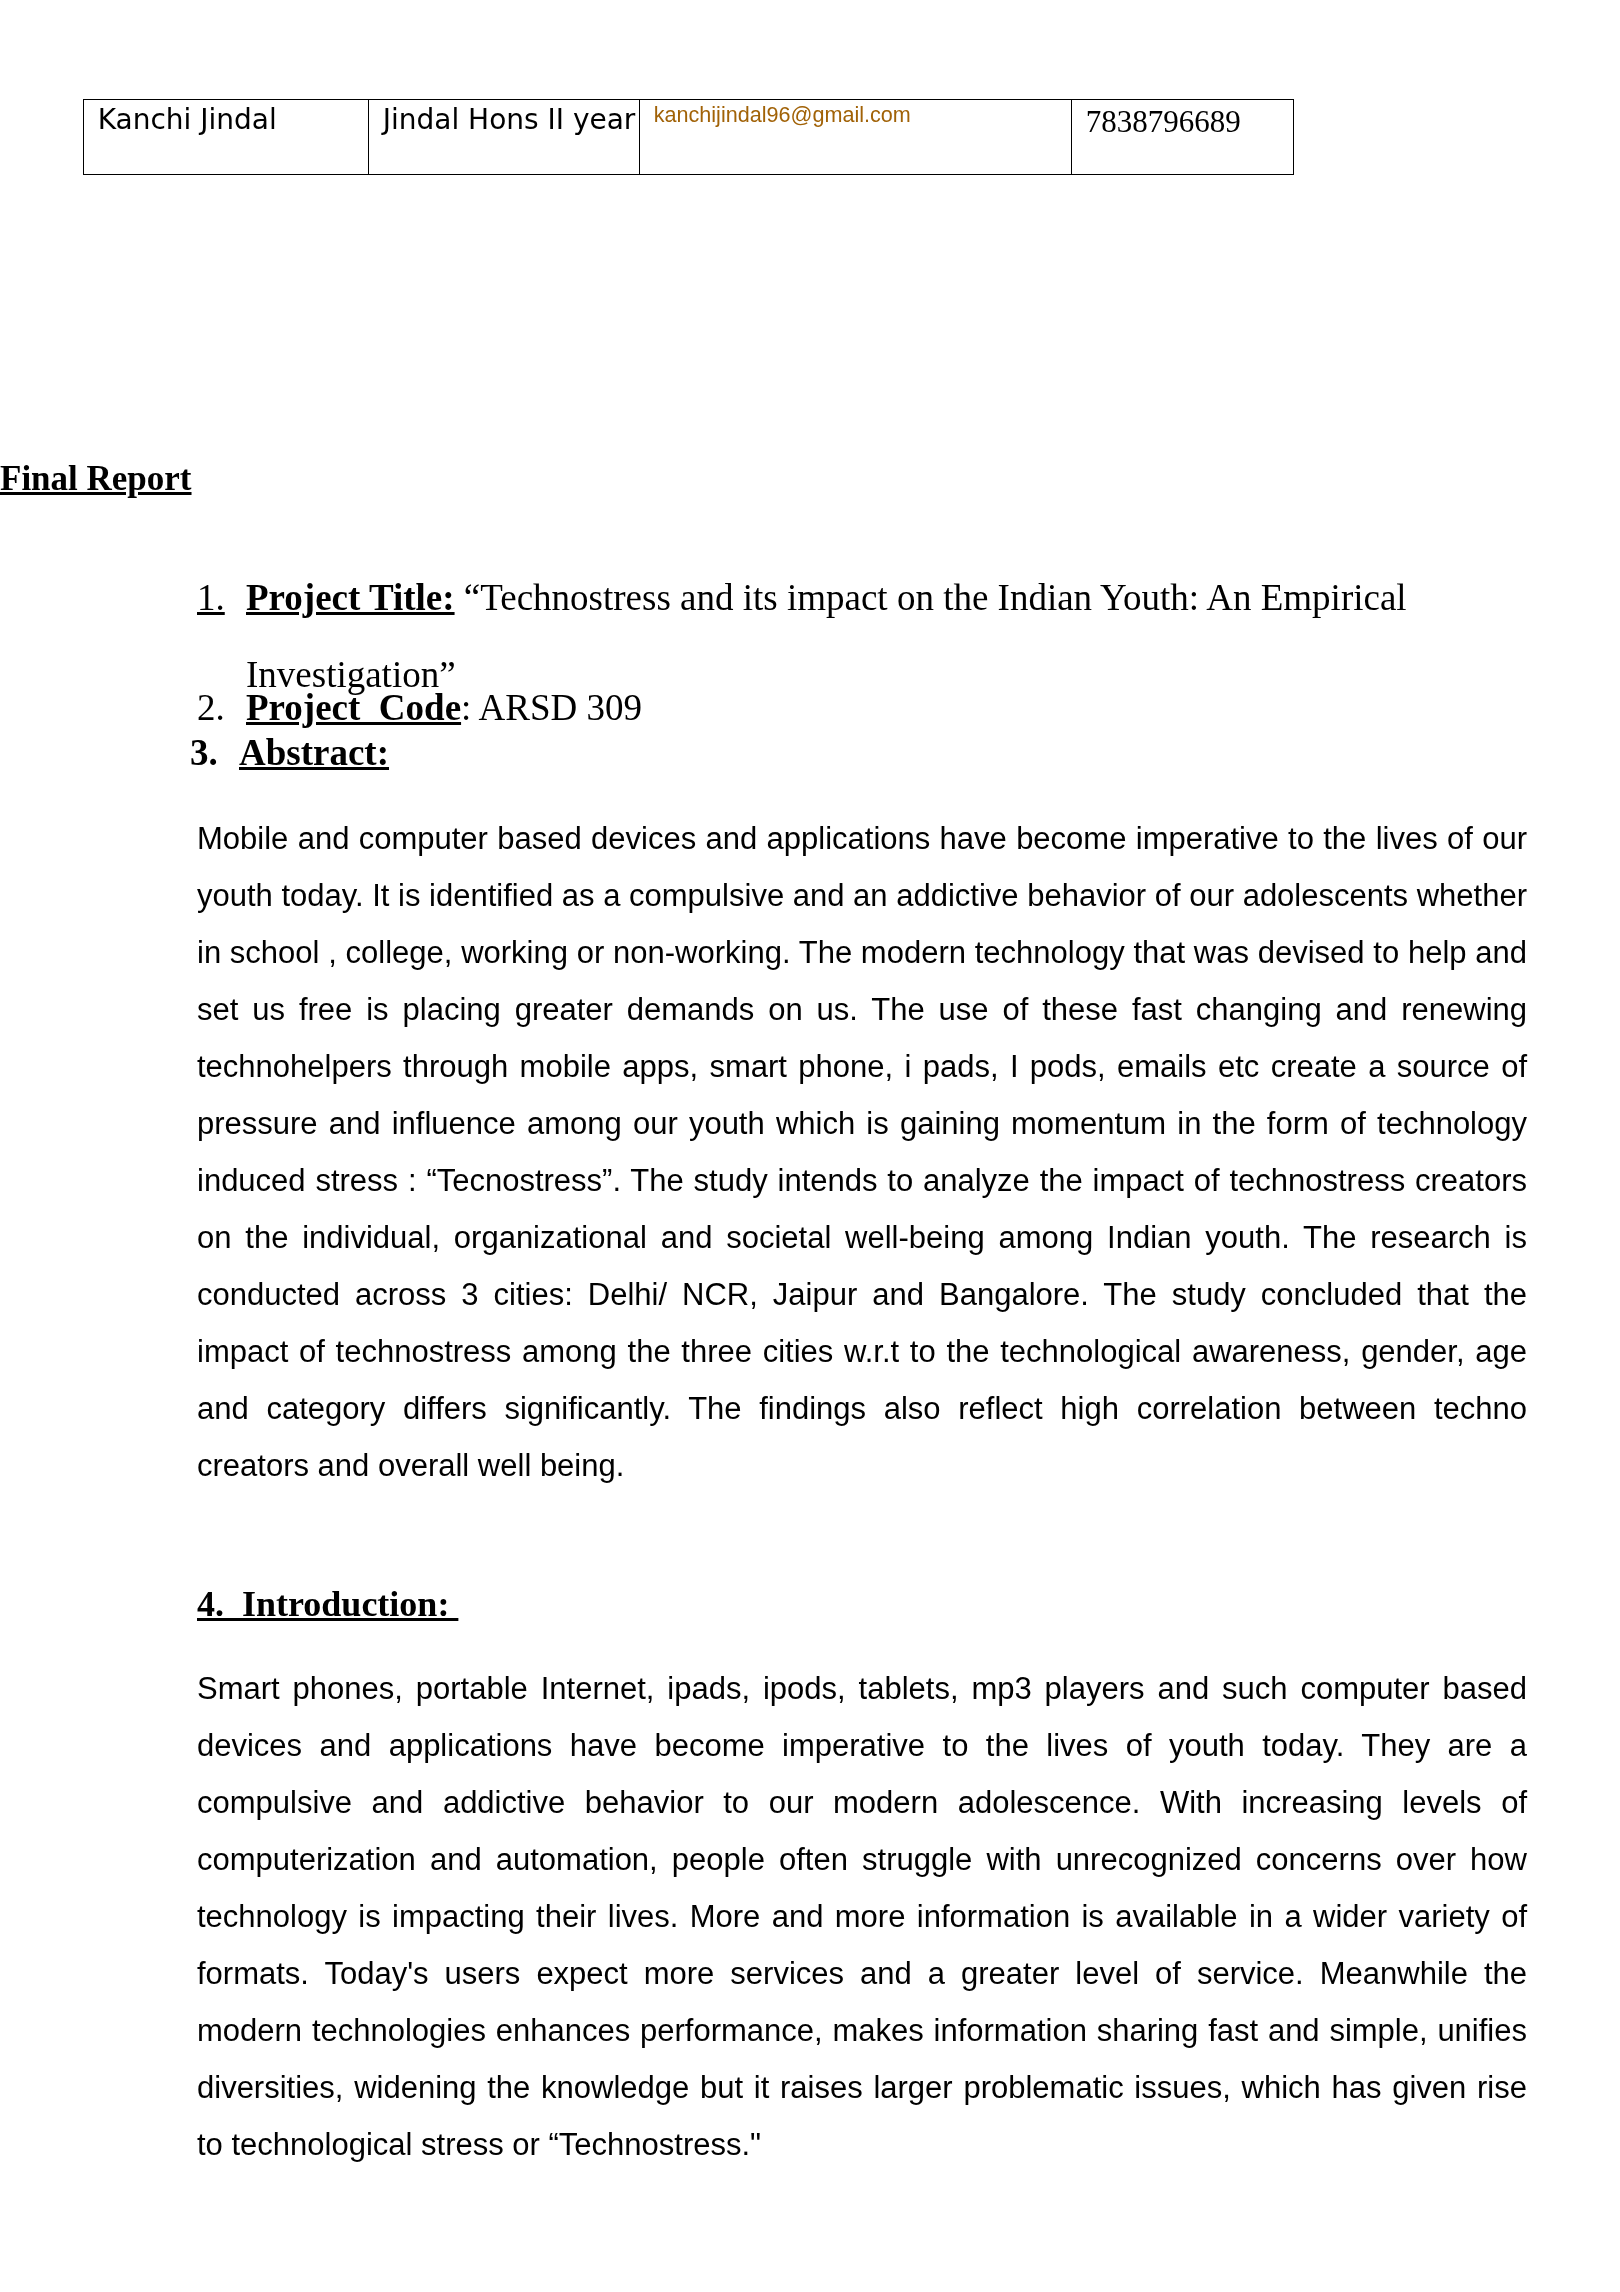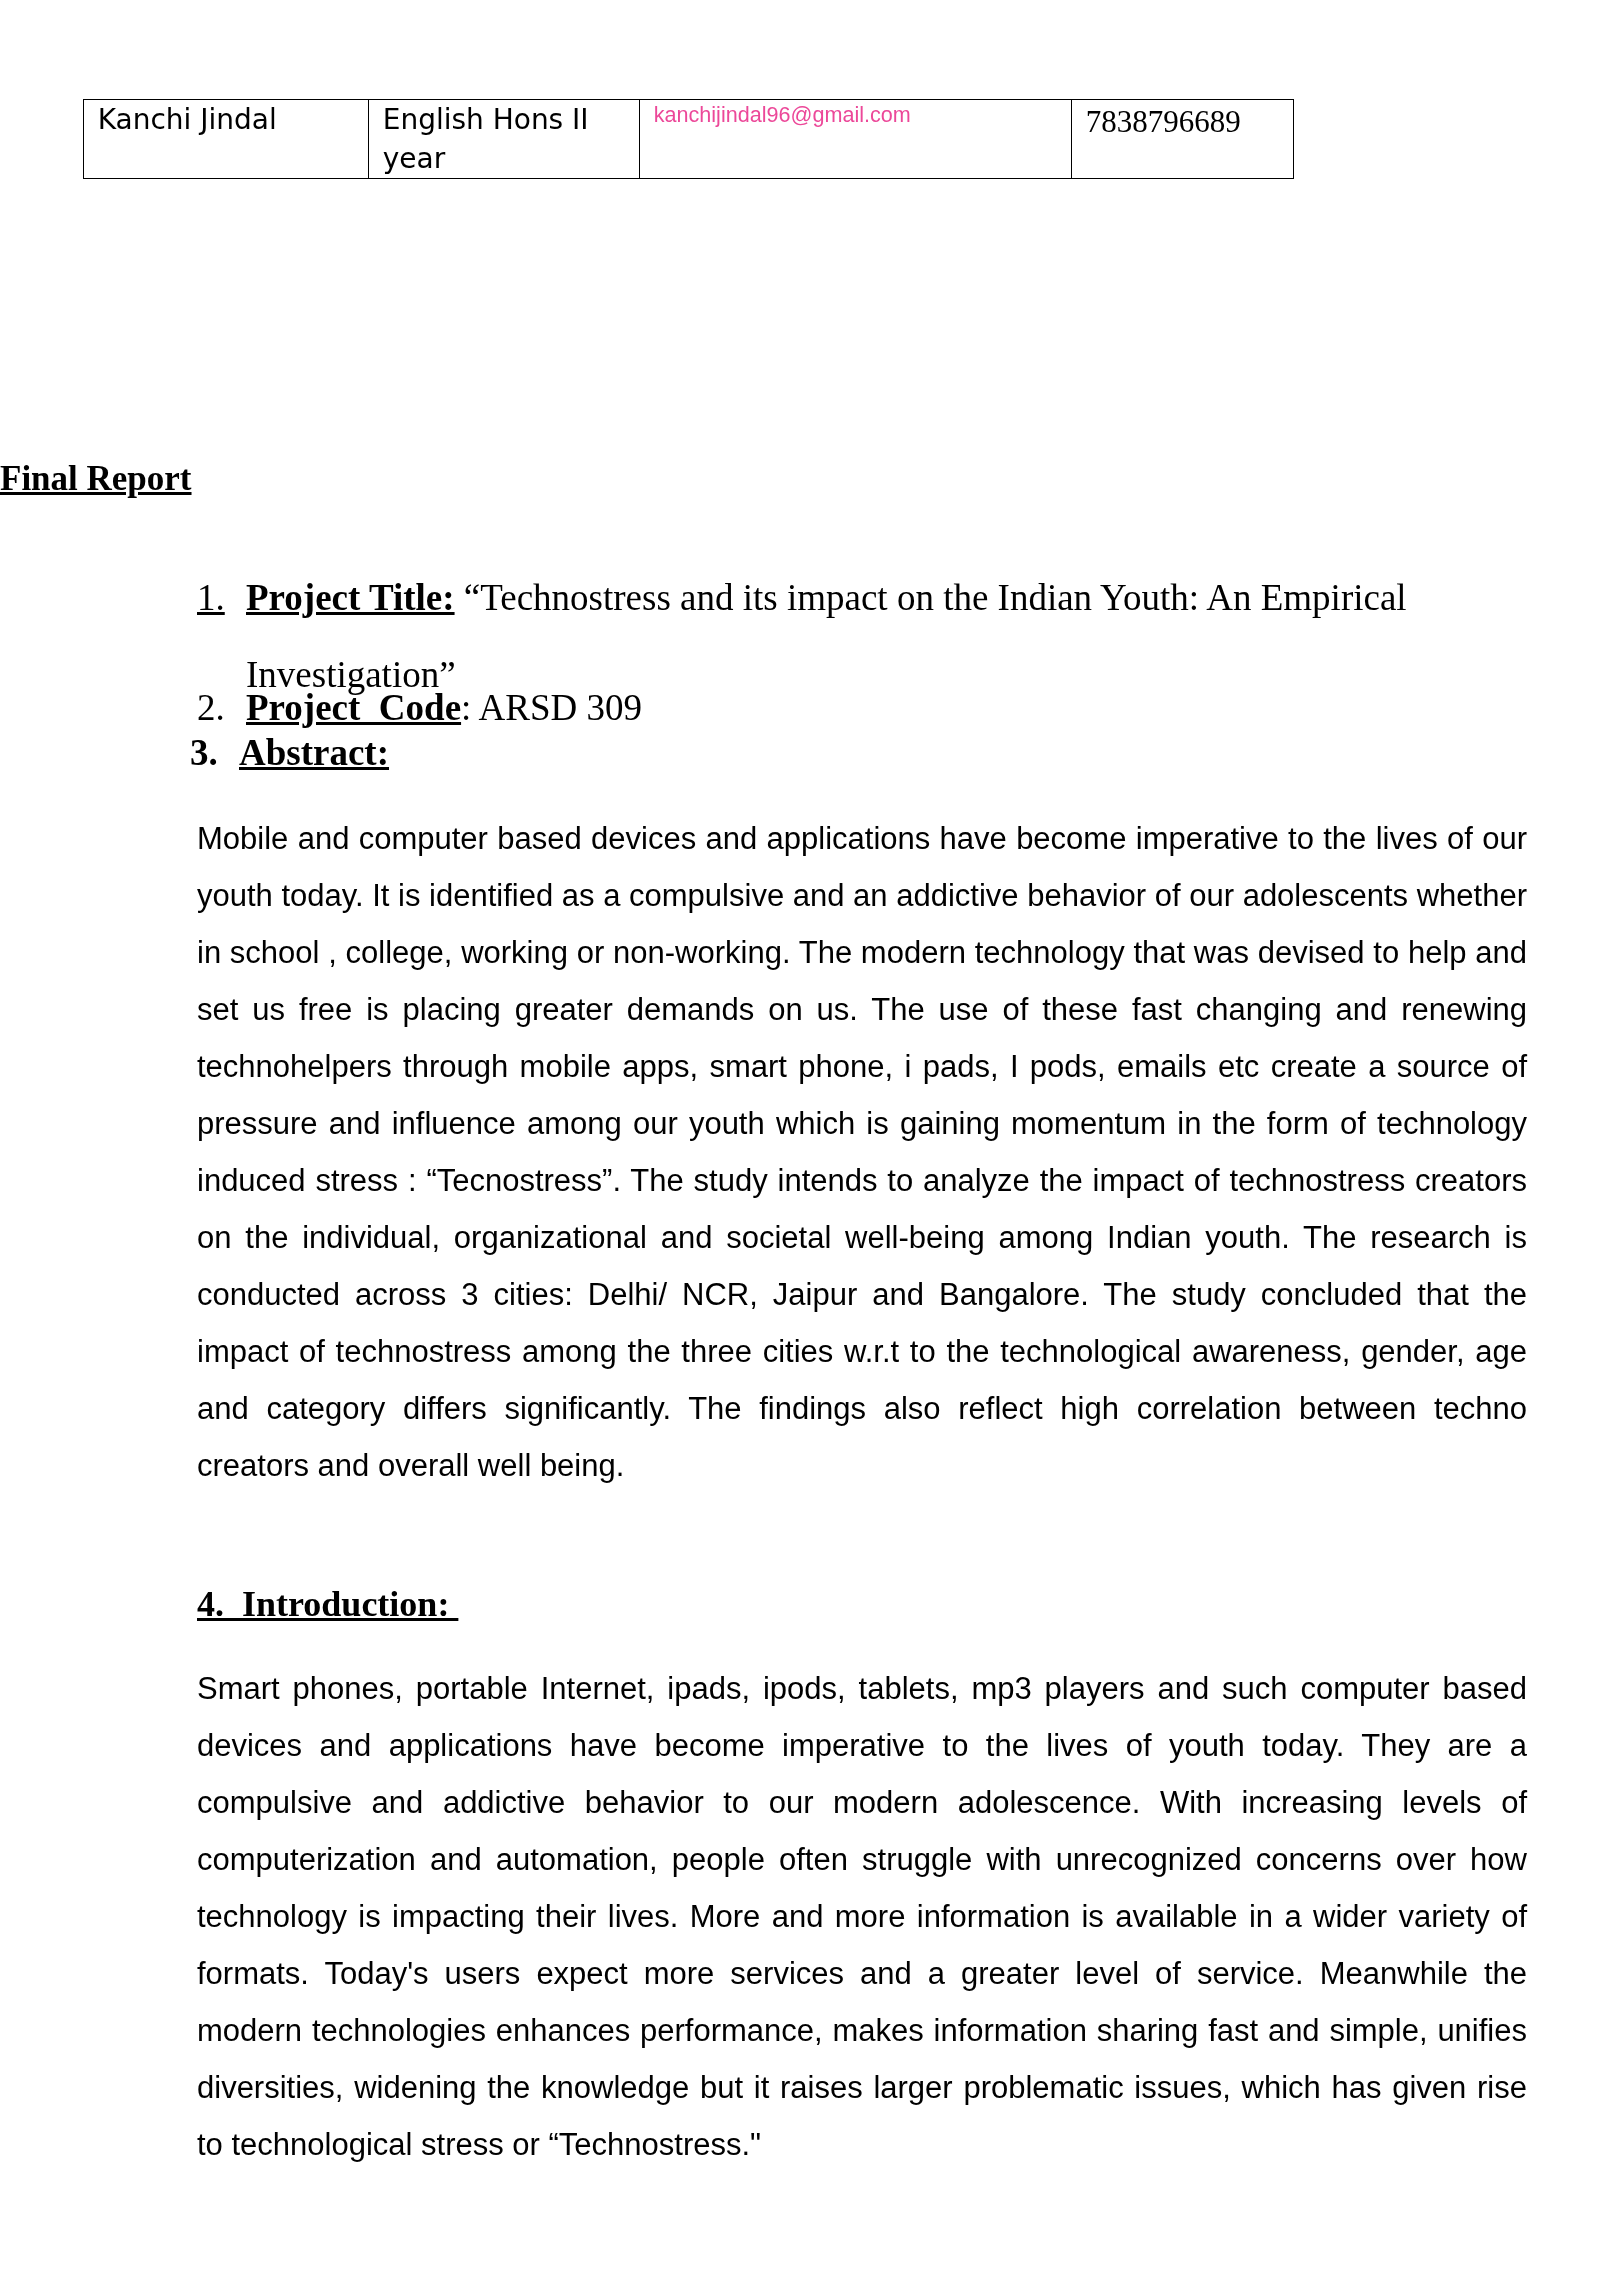--- a/index.html
+++ b/index.html
@@ -1,19 +1,19 @@
 <!DOCTYPE html>
 <html><head>
 <meta charset="utf-8">
 <style>
   html, body { margin:0; padding:0; background:#ffffff; }
   body { width:1620px; height:2293px; position:relative; overflow:hidden; color:#000; }
   .info-table { position:absolute; left:83px; top:99px; width:1210px; height:76px; border-collapse:collapse; table-layout:fixed; }
   .info-table td { border:1.5px solid #000; vertical-align:top; padding:0 0 0 13.7px; font-family:"DejaVu Sans", sans-serif; font-size:28px; line-height:39px; }
-  .info-table td.email { font-family:"Liberation Sans", sans-serif; font-size:21.6px; color:#ec4899; line-height:29px; padding-left:13.7px; }
+  .info-table td.email { font-family:"Liberation Sans", sans-serif; font-size:21.6px; color:#a16207; line-height:29px; padding-left:13.7px; }
   .info-table td.phone { font-family:"Liberation Serif", serif; font-size:31px; line-height:43px; }
   .final-report { position:absolute; top:459px; left:0; width:1620px; text-align:left; font-family:"Liberation Serif", serif; font-weight:bold; font-size:35px; text-decoration:underline; }
   .serif-line { position:absolute; font-family:"Liberation Serif", serif; font-size:37px; white-space:nowrap; }
   .num { display:inline-block; width:49px; }
   .bu { font-weight:bold; text-decoration:underline; }
   .para { position:absolute; left:197px; width:1330px; font-family:"Liberation Sans", sans-serif; font-size:31px; line-height:57px; text-align:justify; }
   .h4 { position:absolute; left:197px; top:1583px; font-family:"Liberation Serif", serif; font-weight:bold; font-size:36px; text-decoration:underline; white-space:pre; }
 </style>
 </head>
 <body>
@@ -21,21 +21,21 @@
 <table class="info-table">
   <colgroup>
       <col style="width:285px">
       <col style="width:271px">
       <col style="width:432px">
       <col style="width:222px">
     </colgroup>
   <tbody>
       <tr>
     <td>Kanchi Jindal</td>
-    <td>English Hons II year</td>
+    <td>Jindal Hons II year</td>
     <td class="email">kanchijindal96@gmail.com</td>
     <td class="phone">7838796689</td>
   </tr>
 </tbody>
   </table>
 
 <div class="final-report">Final Report</div>
 
 <div class="serif-line" style="left:197px; top:576px;">
   <span class="num" style="text-decoration:underline;">1.</span><span class="bu">Project Title:</span><span> “Technostress and its impact on the Indian Youth: An Empirical</span>

